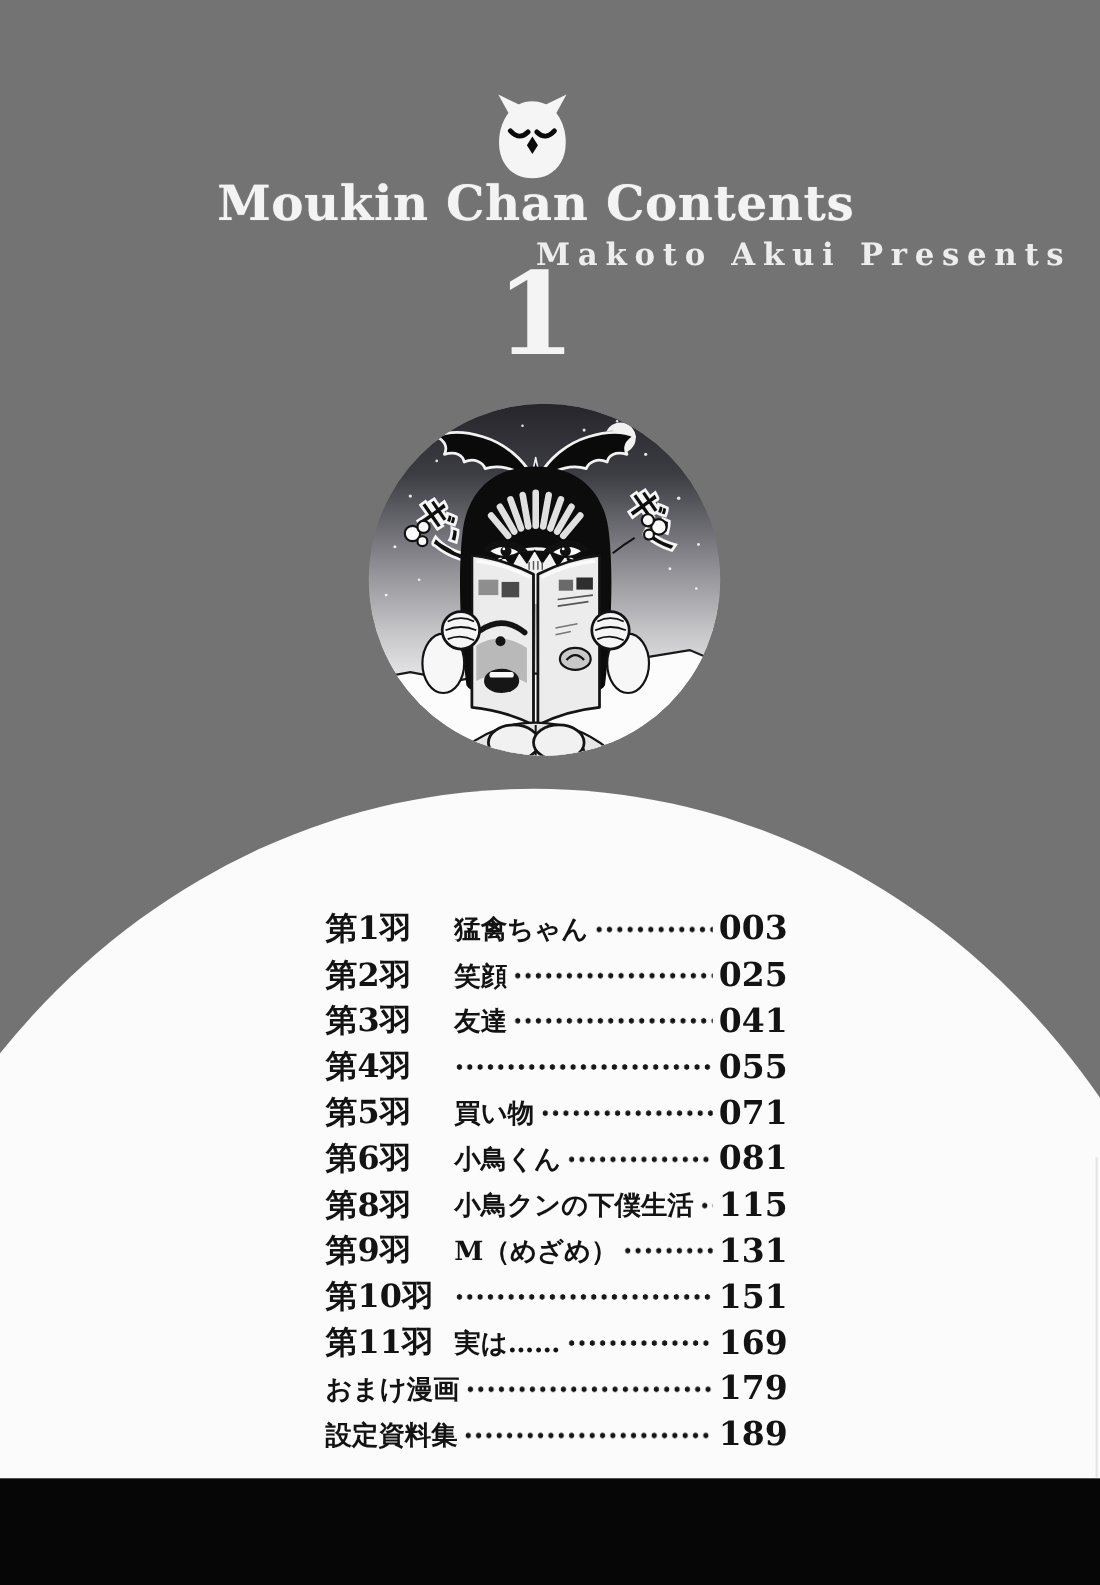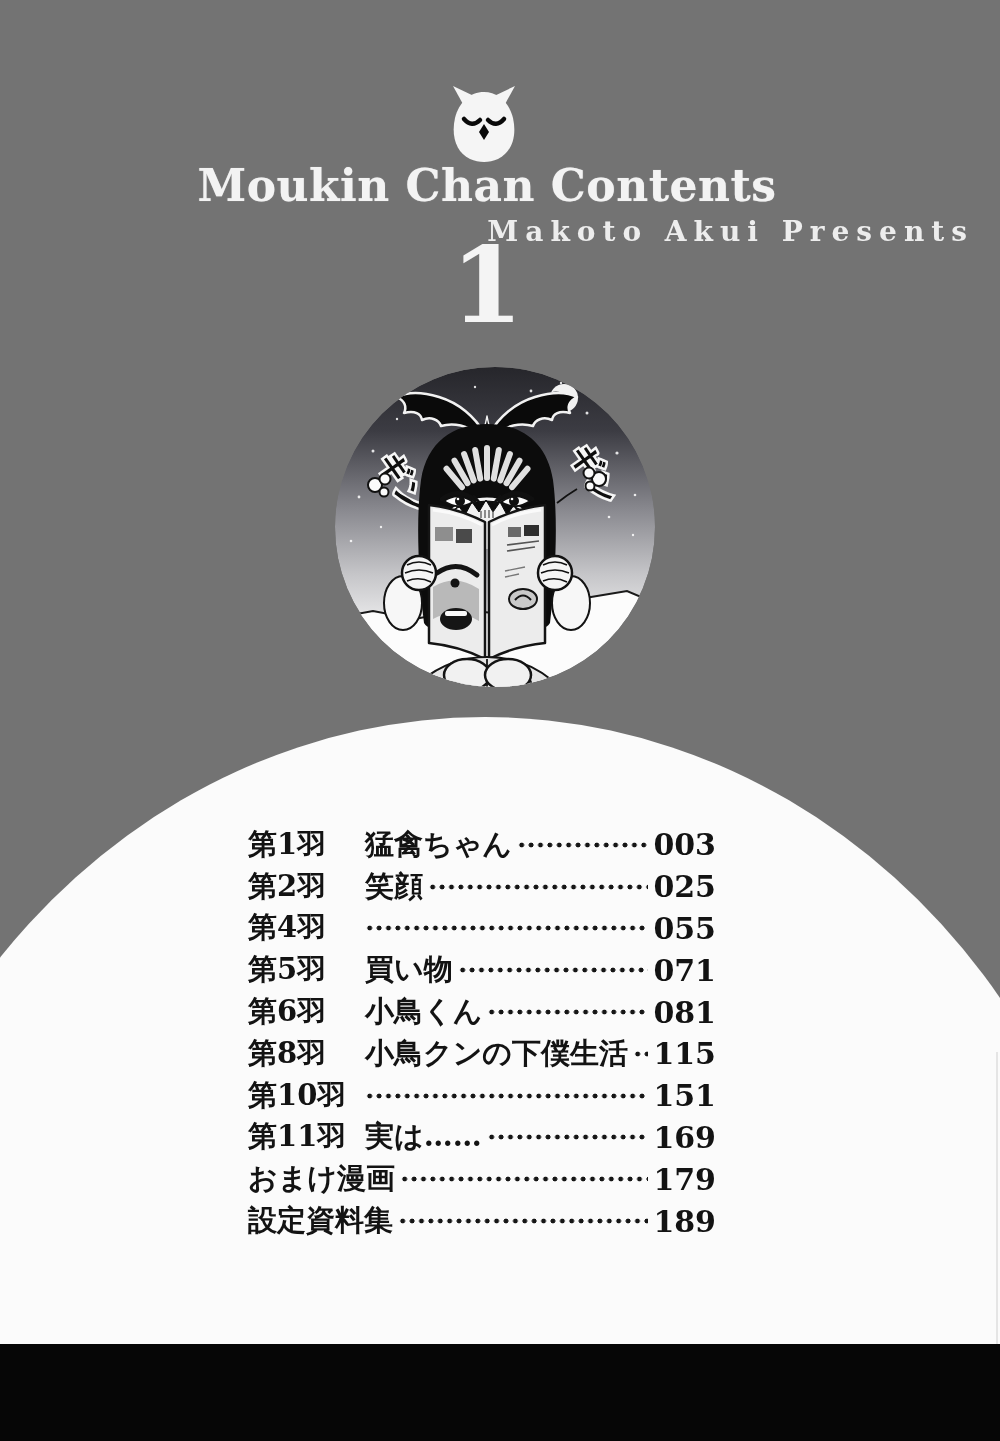--- a/index.html
+++ b/index.html
@@ -29,23 +29,23 @@
   }
   .volume {
     position:absolute; left:0; top:234px; width:974px;
     text-align:center; color:#f4f4f4;
     font-size:104px; font-weight:bold; line-height:1;
   }
   .illo-wrap { position:absolute; left:335px; top:367px; width:320px; height:320px; }
 
   
   .toc { position:absolute; left:248px; top:824px; width:468px; color:#131313; }
-  .toc-row { display:flex; align-items:center; height:41.8px; font-weight:bold; }
+  .toc-row { display:flex; align-items:center; height:41.8px; font-weight:bold;margin-left:48px; }
   .toc-ch { flex:none; width:117px; font-size:29px; white-space:nowrap; }
-  .toc-title { flex:none; font-size:29px; white-space:nowrap; padding-right:5px; }
+  .toc-title { flex:none; font-size:24px; white-space:nowrap; padding-right:5px; }
   .toc-dots {
     flex:1; height:16px; margin-right:5px;
     background-image:radial-gradient(circle, #151515 2.15px, rgba(0,0,0,0) 2.7px);
     background-size:9.4px 16px;
     background-position:left center;
     background-repeat:repeat-x;
   }
   .toc-page { flex:none; min-width:56px; font-size:30px; }
 
   
@@ -234,20 +234,26 @@
       <span class="toc-dots"></span>
       <span class="toc-page">003</span>
     </div>
       <div class="toc-row">
       <span class="toc-ch">第2羽</span>
       <span class="toc-title">笑顔</span>
       <span class="toc-dots"></span>
       <span class="toc-page">025</span>
     </div>
       <div class="toc-row">
+      <span class="toc-ch">第3羽</span>
+      <span class="toc-title">友達</span>
+      <span class="toc-dots"></span>
+      <span class="toc-page">041</span>
+    </div>
+      <div class="toc-row">
       <span class="toc-ch">第4羽</span>
       <span class="toc-dots"></span>
       <span class="toc-page">055</span>
     </div>
       <div class="toc-row">
       <span class="toc-ch">第5羽</span>
       <span class="toc-title">買い物</span>
       <span class="toc-dots"></span>
       <span class="toc-page">071</span>
     </div>
@@ -255,20 +261,26 @@
       <span class="toc-ch">第6羽</span>
       <span class="toc-title">小鳥くん</span>
       <span class="toc-dots"></span>
       <span class="toc-page">081</span>
     </div>
       <div class="toc-row">
       <span class="toc-ch">第8羽</span>
       <span class="toc-title">小鳥クンの下僕生活</span>
       <span class="toc-dots"></span>
       <span class="toc-page">115</span>
+    </div>
+      <div class="toc-row">
+      <span class="toc-ch">第9羽</span>
+      <span class="toc-title">M（めざめ）</span>
+      <span class="toc-dots"></span>
+      <span class="toc-page">131</span>
     </div>
       <div class="toc-row">
       <span class="toc-ch">第10羽</span>
       <span class="toc-dots"></span>
       <span class="toc-page">151</span>
     </div>
       <div class="toc-row">
       <span class="toc-ch">第11羽</span>
       <span class="toc-title">実は……</span>
       <span class="toc-dots"></span>

